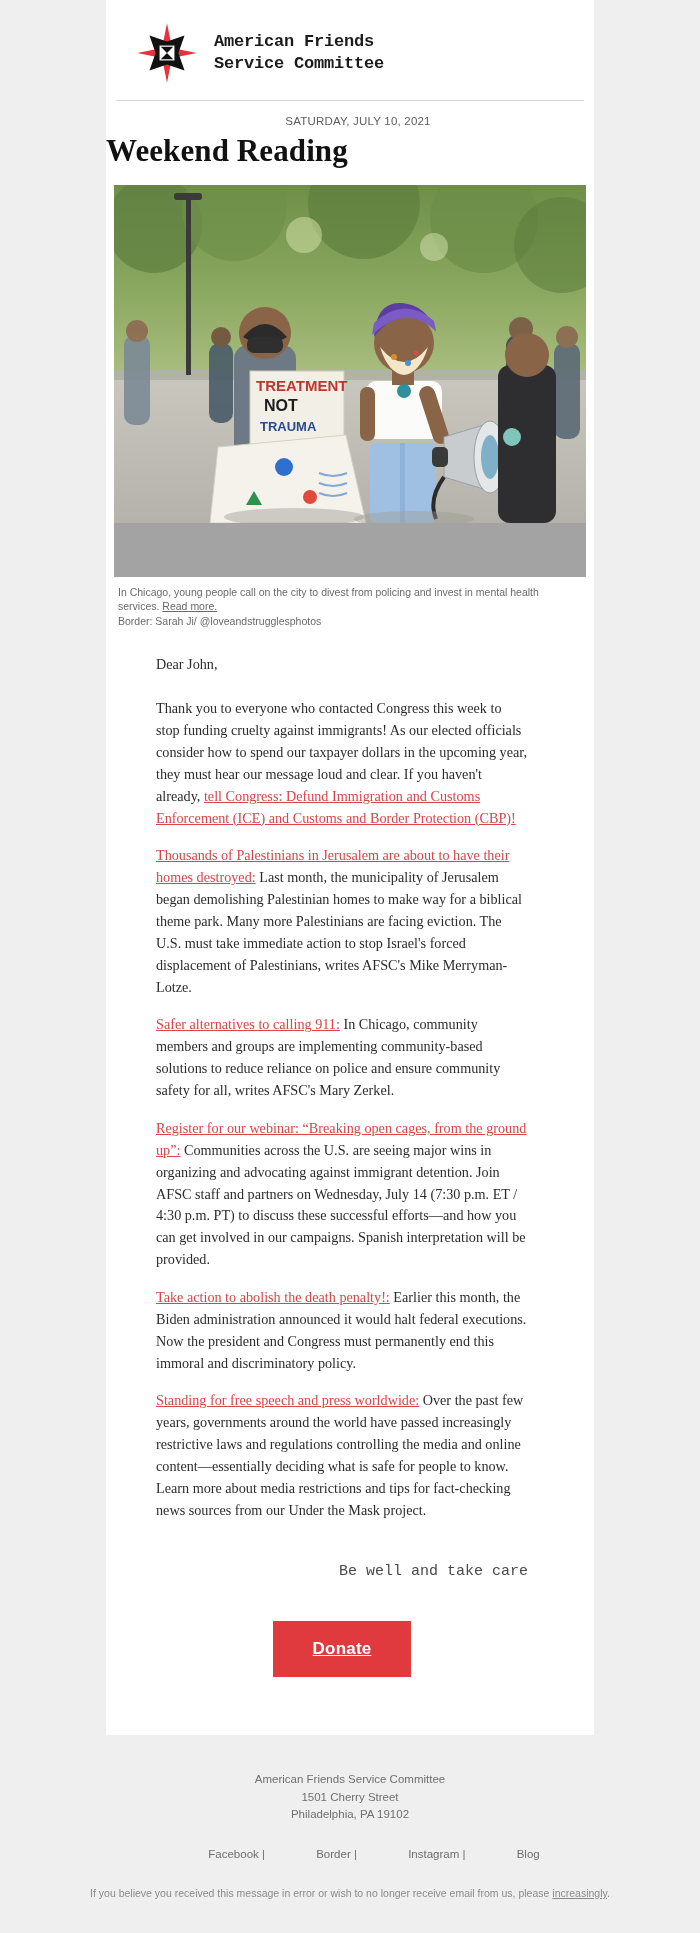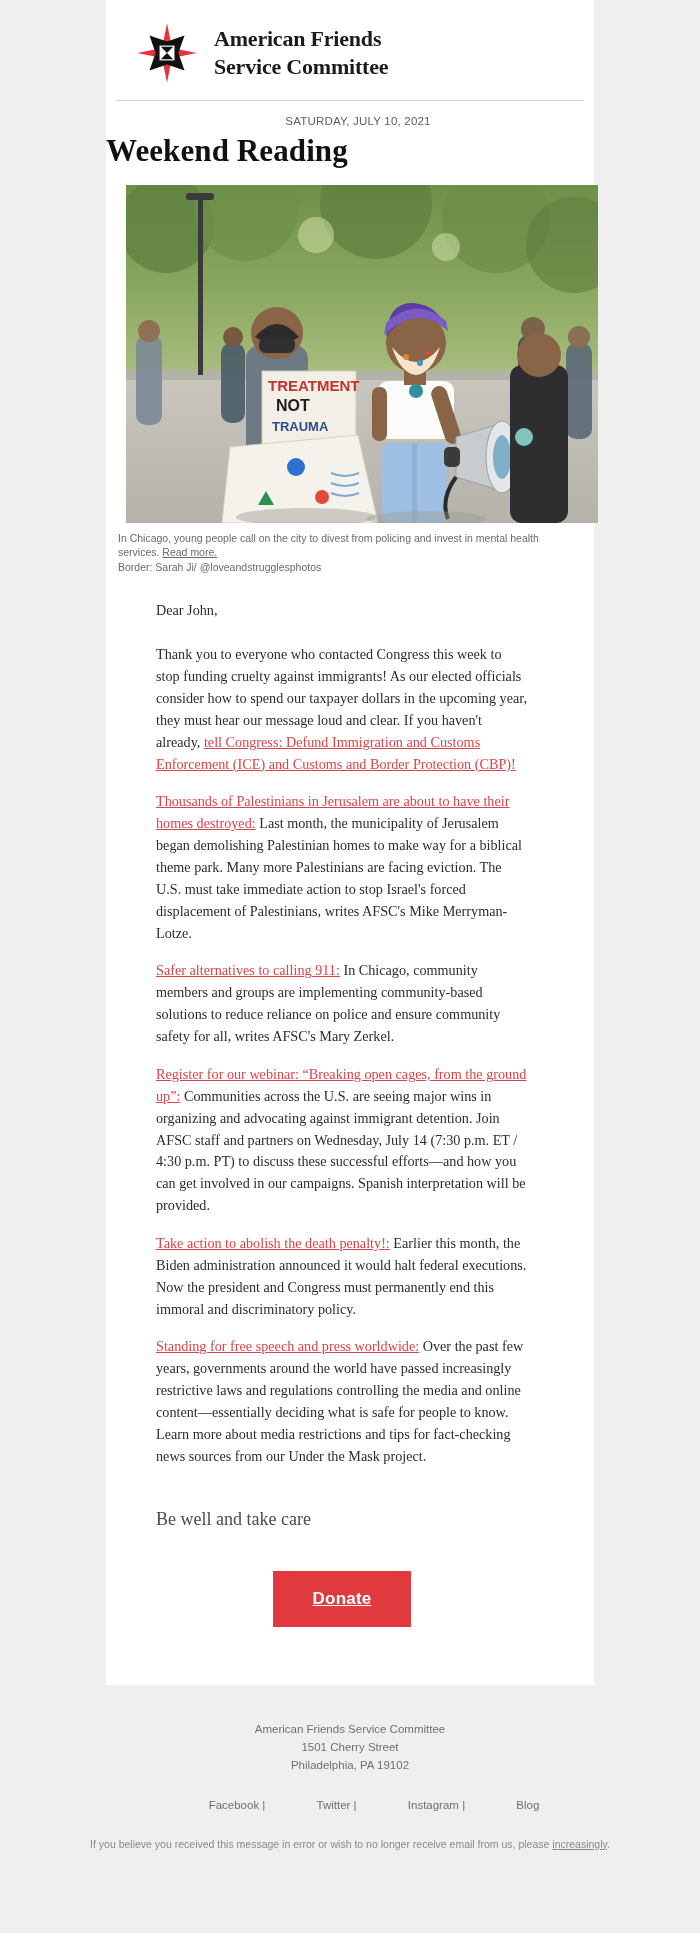--- a/index.html
+++ b/index.html
@@ -26,23 +26,23 @@
 
   
   .logo-block {
     padding: 22px 0 16px 30px;
     display: flex;
     align-items: center;
     gap: 16px;
   }
   .logo-mark { width: 62px; height: 62px; flex: 0 0 62px; }
   .logo-text {
-    font-family: Liberation Serif, serif;
+    font-family: Liberation Mono, monospace;
     font-weight: bold;
-    font-size: 22px;
+    font-size: 17px;
     line-height: 1.28;
     color: #1b1b1b;
     letter-spacing: -0.2px;
   }
 
   .hr {
     height: 1px;
     background: #d8d8d8;
     margin: 0 10px;
     border: 0;
@@ -63,24 +63,23 @@
     color: #111111;
     padding: 6px 0 16px 0;
     letter-spacing: 0.1px;
   }
 
   
   .hero-wrap { padding: 0 8px; }
   .hero {
     position: relative;
     width: 472px;
-    height: 338px;
+    height: 392px;
     overflow: hidden;
-    background: #1d4ed8;
-    margin-left: 12px;
+    background: #a3a3a3;
   }
   .hero svg { display: block; }
 
   .caption {
     padding: 8px 12px 4px 12px;
     font-family: "Liberation Sans", sans-serif;
     font-size: 10.5px;
     line-height: 1.38;
     color: #6a6a6a;
   }
@@ -104,23 +103,23 @@
     font-family: "Liberation Sans", sans-serif;
     font-weight: bold;
     font-size: 14px;
     color: #2f2f2f;
     margin: 24px 0 26px 0;
     line-height: 1.4;
   }
   .item { margin: 0 0 22px 0; }
 
   .signoff {
-    text-align: left;
-    font-family: Liberation Serif, serif;
-    font-size: 18px;
+    text-align: right;
+    font-family: Liberation Mono, monospace;
+    font-size: 15px;
     color: #4a4a4a;
     padding: 22px 0 0 0;
   }
 
   .donate-wrap { text-align: center; padding: 38px 0 48px 0; }
   .donate-btn {
     display: inline-block;
     background: #e03a3e;
     color: #ffffff;
     font-family: "Liberation Sans", sans-serif;
@@ -337,20 +336,20 @@
 
     </div>
   </div>
 
   <div class="footer">
     <div>American Friends Service Committee</div>
     <div>1501 Cherry Street</div>
     <div>Philadelphia, PA 19102</div>
 
     <div class="social">
-      <a href="#">Facebook</a><span> | </span><a href="#">Twitter</a><span> | </span><a href="#">Instagram</a><span> | </span><a href="#">Blog</a>
+      <a href="#">Facebook</a><span> | </span><a href="#">Border</a><span> | </span><a href="#">Instagram</a><span> | </span><a href="#">Blog</a>
     </div>
 
     <div class="legal">
       <span>If you believe you received this message in error or wish to no longer receive email from us, please </span><a href="#">increasingly</a><span>.</span>
     </div>
   </div>
 </div>
 
 </body></html>

